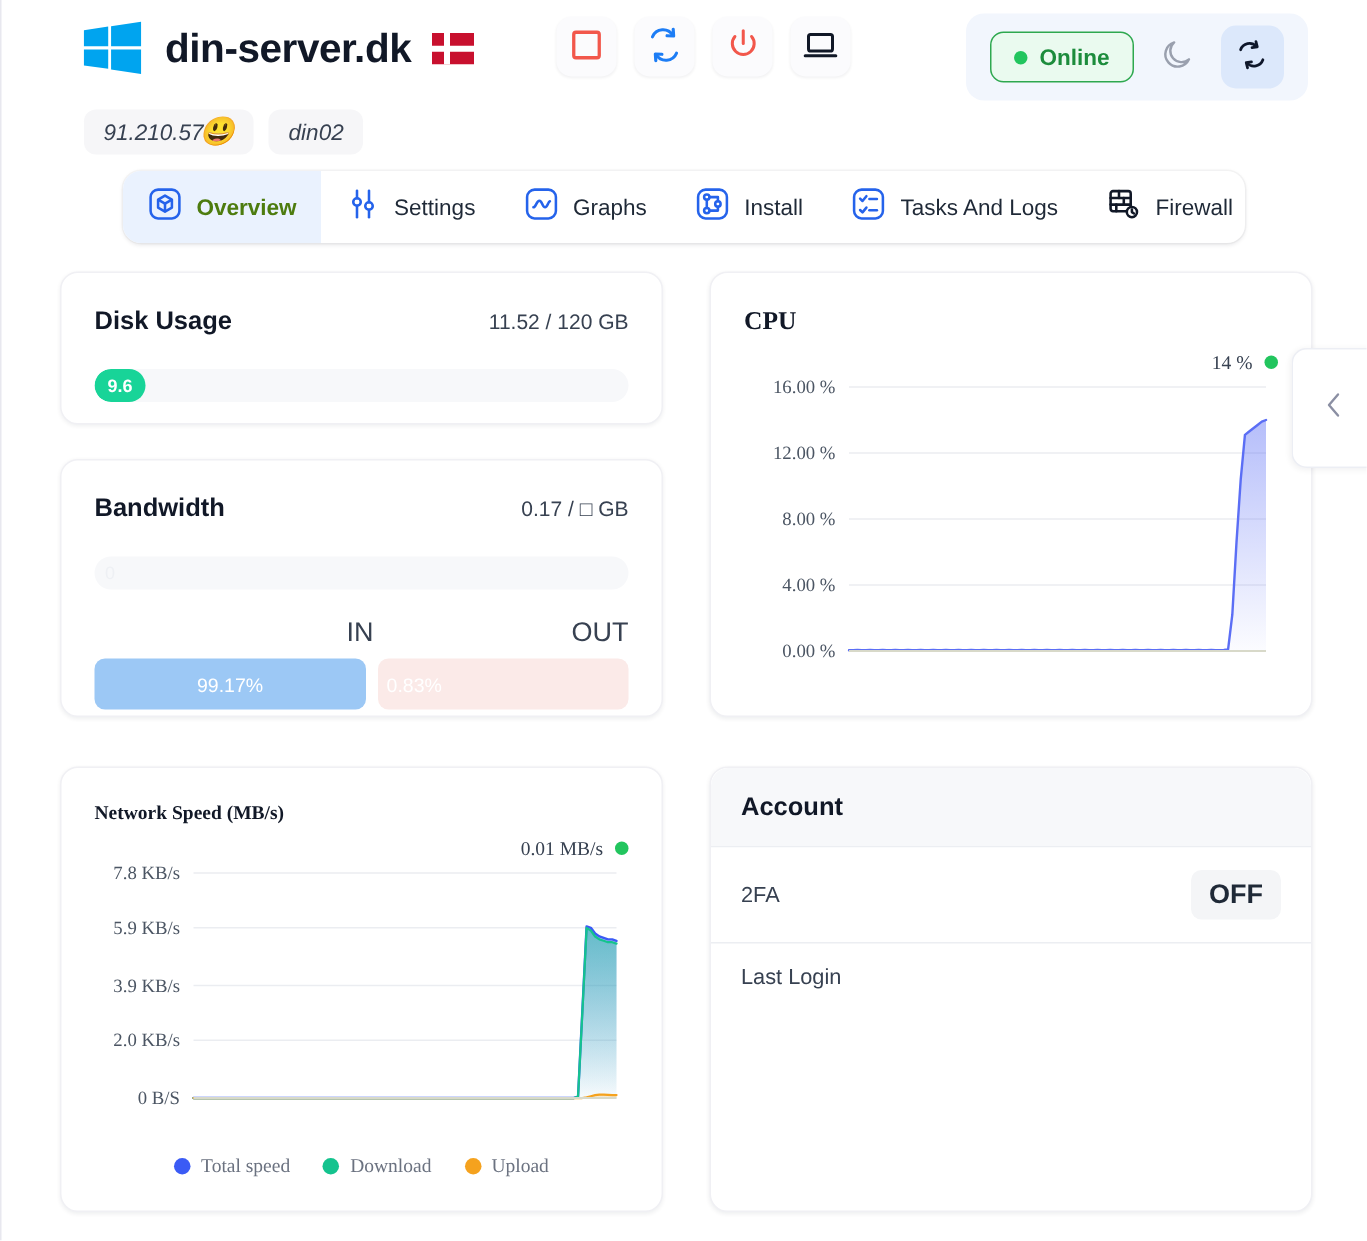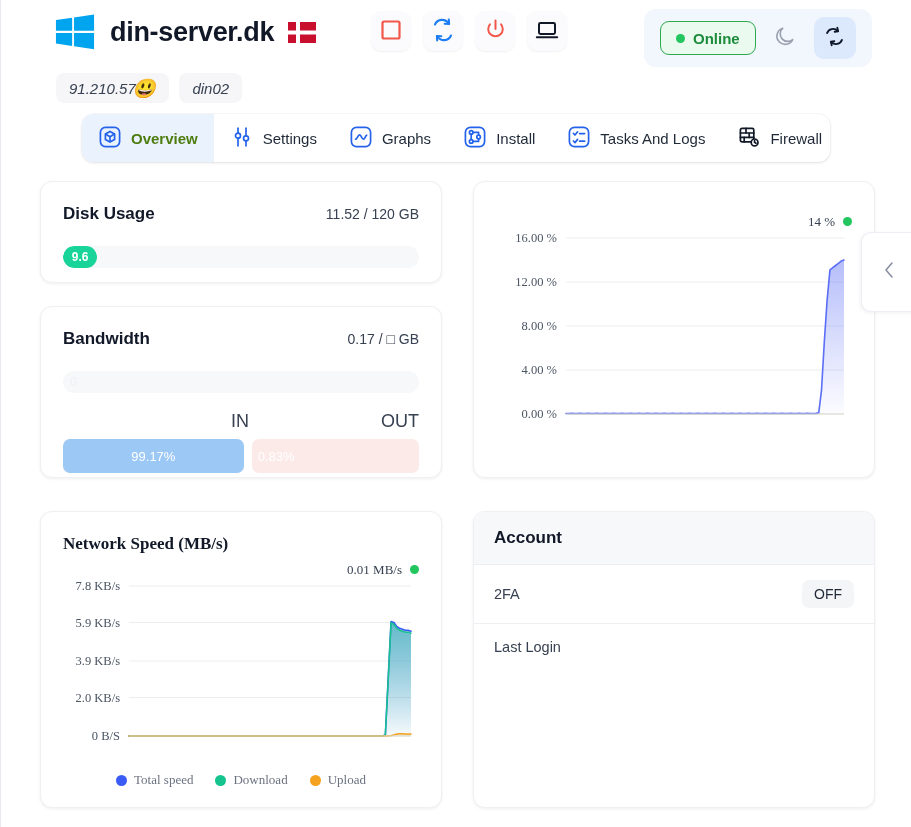--- a/index.html
+++ b/index.html
@@ -146,21 +146,21 @@
     padding: 16px 20px; border-bottom: 1px solid #eceef2;
   }
   .acct-row {
     display: flex; align-items: center; justify-content: space-between;
     padding: 15px 20px; font-size: 14.5px; color: #374151;
     border-bottom: 1px solid #eceef2;
   }
   .acct-row:last-child { border-bottom: none; }
   .off-badge {
     background: #f4f5f7; border-radius: 7px; padding: 6px 12px;
-    font-size: 14px; font-weight: 400; color: #1f2937; cursor: pointer;
+    font-size: 18px; font-weight: 700; color: #1f2937; cursor: pointer;
   }
 
   
   .drawer {
     position: absolute; left: 861px; top: 232px; width: 54px; height: 80px;
     background: #fff; border: 1px solid #eceef4; border-right: none;
     border-radius: 10px 0 0 10px;
     box-shadow: -1px 1px 4px rgba(16,24,40,.06);
     display: flex; align-items: center; justify-content: center;
     cursor: pointer;
@@ -382,20 +382,21 @@
     <div class="io-bar" id="in-bar" style="width: 186px; background: rgb(156, 200, 245);">
       <span>99.17%</span>
     </div>
     <div class="io-bar out" id="out-bar" style="width: 172px; background: rgb(251, 234, 232);">
       <span>0.83%</span>
     </div>
   </div>
 </div>
 
 <div class="card card-pad" style="left:473px; top:181px; width:402px; height:297px;">
+  <div class="card-title serif" style="font-size:17px;">CPU</div>
   <div class="chart-head" style="margin-top:10px;">
     <span>14 %</span>
     <span class="chart-dot" id="cpu-dot" style="background: rgb(34, 197, 94);"></span>
   </div>
   <svg id="cpu-chart" width="358" height="210" viewBox="0 0 358 210">
       <defs>
         <linearGradient id="cpu-chart-g0" x1="0" y1="0" x2="0" y2="1">
           <stop offset="0%" stop-color="#5b6ef5" stop-opacity="0.45"></stop>
           <stop offset="100%" stop-color="#5b6ef5" stop-opacity="0.02"></stop>
         </linearGradient>
@@ -410,21 +411,21 @@
       <text x="61" y="56" text-anchor="end" class="axis-label">12.00 %</text>
       <line x1="70" y1="8" x2="348" y2="8" stroke="#ebedf1" stroke-width="1"></line>
       <text x="61" y="12" text-anchor="end" class="axis-label">16.00 %</text>
       <path d="M70.00 183.45 L72.81 183.45 L75.62 183.34 L78.42 183.45 L81.23 183.45 L84.04 183.34 L86.85 183.45 L89.66 183.45 L92.46 183.34 L95.27 183.45 L98.08 183.45 L100.89 183.34 L103.70 183.45 L106.51 183.45 L109.31 183.34 L112.12 183.45 L114.93 183.45 L117.74 183.34 L120.55 183.45 L123.35 183.45 L126.16 183.34 L128.97 183.45 L131.78 183.45 L134.59 183.34 L137.39 183.45 L140.20 183.45 L143.01 183.34 L145.82 183.45 L148.63 183.45 L151.43 183.34 L154.24 183.45 L157.05 183.45 L159.86 183.34 L162.67 183.45 L165.47 183.45 L168.28 183.34 L171.09 183.45 L173.90 183.45 L176.71 183.34 L179.52 183.45 L182.32 183.45 L185.13 183.34 L187.94 183.45 L190.75 183.45 L193.56 183.34 L196.36 183.45 L199.17 183.45 L201.98 183.34 L204.79 183.45 L207.60 183.45 L210.40 183.34 L213.21 183.45 L216.02 183.45 L218.83 183.34 L221.64 183.45 L224.44 183.45 L227.25 183.34 L230.06 183.45 L232.87 183.45 L235.68 183.34 L238.48 183.45 L241.29 183.45 L244.10 183.34 L246.91 183.45 L249.72 183.45 L252.53 183.34 L255.33 183.45 L258.14 183.45 L260.95 183.34 L263.76 183.45 L266.57 183.45 L269.37 183.34 L272.18 183.45 L274.99 183.45 L277.80 183.34 L280.61 183.45 L283.41 183.45 L286.22 183.34 L289.03 183.45 L291.84 183.45 L294.65 183.34 L297.45 183.45 L300.26 183.45 L303.07 183.34 L305.88 183.45 L308.69 183.45 L311.49 183.34 L314.30 183.45 L317.11 183.45 L319.92 183.34 L322.73 182.90 L325.54 159.80 L328.34 111.40 L331.15 69.60 L333.96 39.90 L336.77 37.70 L339.58 35.50 L342.38 33.30 L345.19 31.10 L348.00 30.00 L348.00 184 L70.00 184 Z" fill="url(#cpu-chart-g0)"></path>
       <path d="M70.00 183.45 L72.81 183.45 L75.62 183.34 L78.42 183.45 L81.23 183.45 L84.04 183.34 L86.85 183.45 L89.66 183.45 L92.46 183.34 L95.27 183.45 L98.08 183.45 L100.89 183.34 L103.70 183.45 L106.51 183.45 L109.31 183.34 L112.12 183.45 L114.93 183.45 L117.74 183.34 L120.55 183.45 L123.35 183.45 L126.16 183.34 L128.97 183.45 L131.78 183.45 L134.59 183.34 L137.39 183.45 L140.20 183.45 L143.01 183.34 L145.82 183.45 L148.63 183.45 L151.43 183.34 L154.24 183.45 L157.05 183.45 L159.86 183.34 L162.67 183.45 L165.47 183.45 L168.28 183.34 L171.09 183.45 L173.90 183.45 L176.71 183.34 L179.52 183.45 L182.32 183.45 L185.13 183.34 L187.94 183.45 L190.75 183.45 L193.56 183.34 L196.36 183.45 L199.17 183.45 L201.98 183.34 L204.79 183.45 L207.60 183.45 L210.40 183.34 L213.21 183.45 L216.02 183.45 L218.83 183.34 L221.64 183.45 L224.44 183.45 L227.25 183.34 L230.06 183.45 L232.87 183.45 L235.68 183.34 L238.48 183.45 L241.29 183.45 L244.10 183.34 L246.91 183.45 L249.72 183.45 L252.53 183.34 L255.33 183.45 L258.14 183.45 L260.95 183.34 L263.76 183.45 L266.57 183.45 L269.37 183.34 L272.18 183.45 L274.99 183.45 L277.80 183.34 L280.61 183.45 L283.41 183.45 L286.22 183.34 L289.03 183.45 L291.84 183.45 L294.65 183.34 L297.45 183.45 L300.26 183.45 L303.07 183.34 L305.88 183.45 L308.69 183.45 L311.49 183.34 L314.30 183.45 L317.11 183.45 L319.92 183.34 L322.73 182.90 L325.54 159.80 L328.34 111.40 L331.15 69.60 L333.96 39.90 L336.77 37.70 L339.58 35.50 L342.38 33.30 L345.19 31.10 L348.00 30.00" fill="none" stroke="#5b6ef5" stroke-width="1.6" stroke-linejoin="round" stroke-linecap="round"></path>
       <line x1="70" y1="184" x2="348" y2="184" stroke="#d8d9c9" stroke-width="1.2"></line>
     </svg>
 </div>
 
 <div class="card card-pad" style="left:40px; top:511px; width:402px; height:297px;">
-  <div class="card-title serif" style="font-size:17px;">Network Speed (MB/s)</div>
+  <div class="card-title serif" style="font-size:13px;">Network Speed (MB/s)</div>
   <div class="chart-head" style="margin-top:8px;">
     <span>0.01 MB/s</span>
     <span class="chart-dot" id="net-dot" style="background: rgb(34, 197, 94);"></span>
   </div>
   <svg id="net-chart" width="358" height="180" viewBox="0 0 358 180">
       <defs>
         <linearGradient id="net-chart-g0" x1="0" y1="0" x2="0" y2="1">
           <stop offset="0%" stop-color="#3b5bf5" stop-opacity="0.45"></stop>
           <stop offset="100%" stop-color="#3b5bf5" stop-opacity="0.02"></stop>
         </linearGradient>

